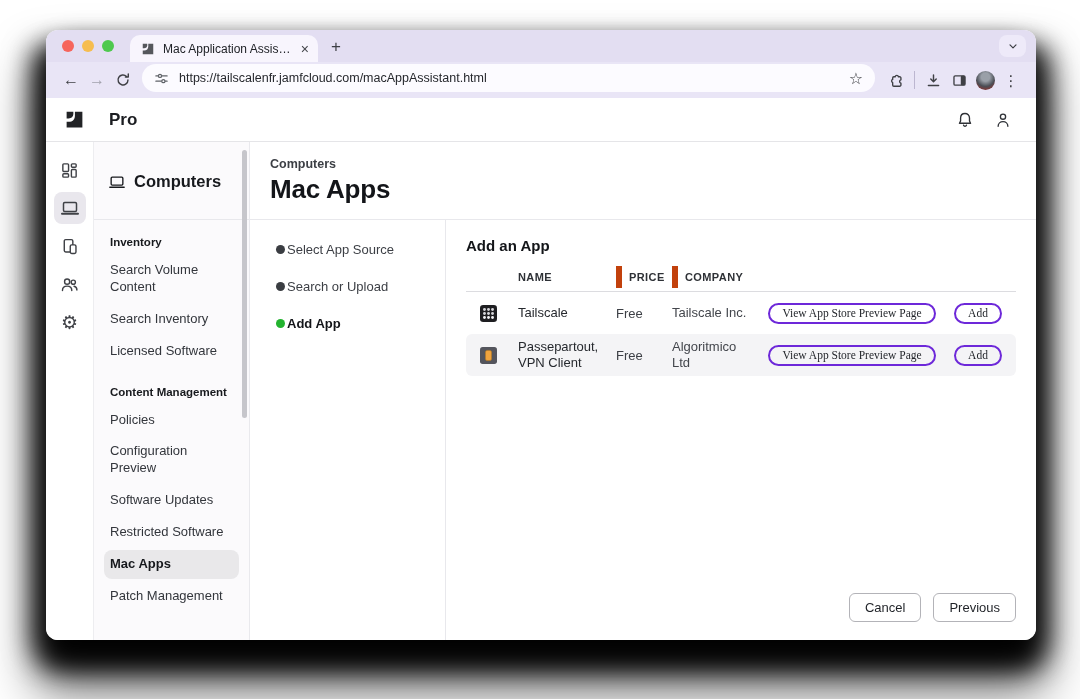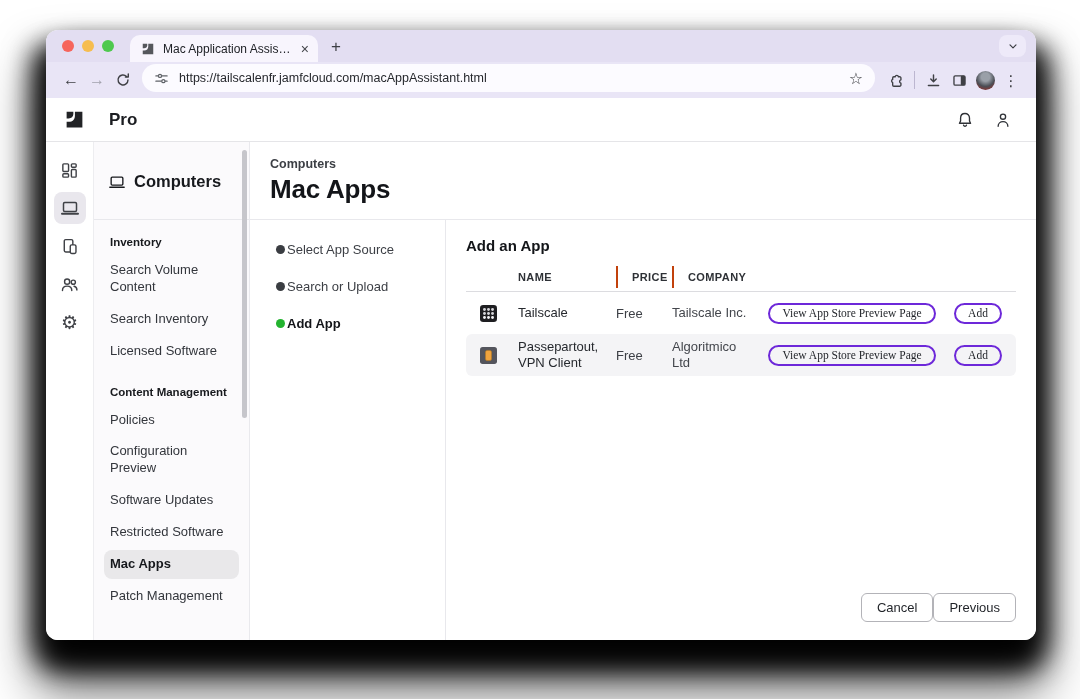--- a/index.html
+++ b/index.html
@@ -67,30 +67,30 @@
   .step-dot { width:9px; height:9px; border-radius:50%; background:#3a3d42; flex:none; }
   .step.active { font-weight:700; color:#131519; }
   .step.active .step-dot { background:#23b32f; }
 
   .panel { flex:1; position:relative; padding:17px 20px 0; min-width:0; }
   .panel-heading { font-size:15px; font-weight:700; color:#131519; }
   .table { margin-top:8px; }
   .thead, .trow { display:grid; grid-template-columns:52px 98px 56px 92px 1fr 76px; align-items:center; }
   .thead { height:30px; border-bottom:1px solid #dcdce0; }
   .th { font-size:11px; font-weight:700; color:#2e3136; letter-spacing:0.4px; }
-  .th.sep { border-left:2px solid #c2410c; padding-left:14px; height:22px; display:flex; align-items:center; }
+  .th.sep { border-left:6px solid #c2410c; padding-left:7px; height:22px; display:flex; align-items:center; }
   .trow { height:42px; font-size:13px; }
   .trow.alt { background:#f4f4f6; border-radius:6px; }
   .cell-icon { padding-left:14px; display:flex; align-items:center; }
   .cell-name { color:#26292e; line-height:1.25; padding-right:6px; }
   .cell-price { color:#3c3f45; }
   .cell-company { color:#43464c; line-height:1.25; padding-right:10px; }
   .btn-pill { justify-self:center; border:2px solid #6d28d9; background:transparent; border-radius:11px; height:21px; padding:0 12px;
               font-size:11.5px; color:#1f2227; font-family:Liberation Serif, serif; white-space:nowrap; }
-  .footer-actions { position:absolute; right:20px; bottom:18px; display:flex; }
+  .footer-actions { position:absolute; right:20px; bottom:18px; display:flex; gap:12px; }
   .btn-footer { height:29px; border:1px solid #b3b3b8; border-radius:6px; background:#fff; padding:0 15px; font-size:13px; color:#1f2227; font-family:inherit; }
 
   svg { display:block; }
 </style>
 </head>
 <body>
 
 <div class="stage">
   <div class="window">
 

